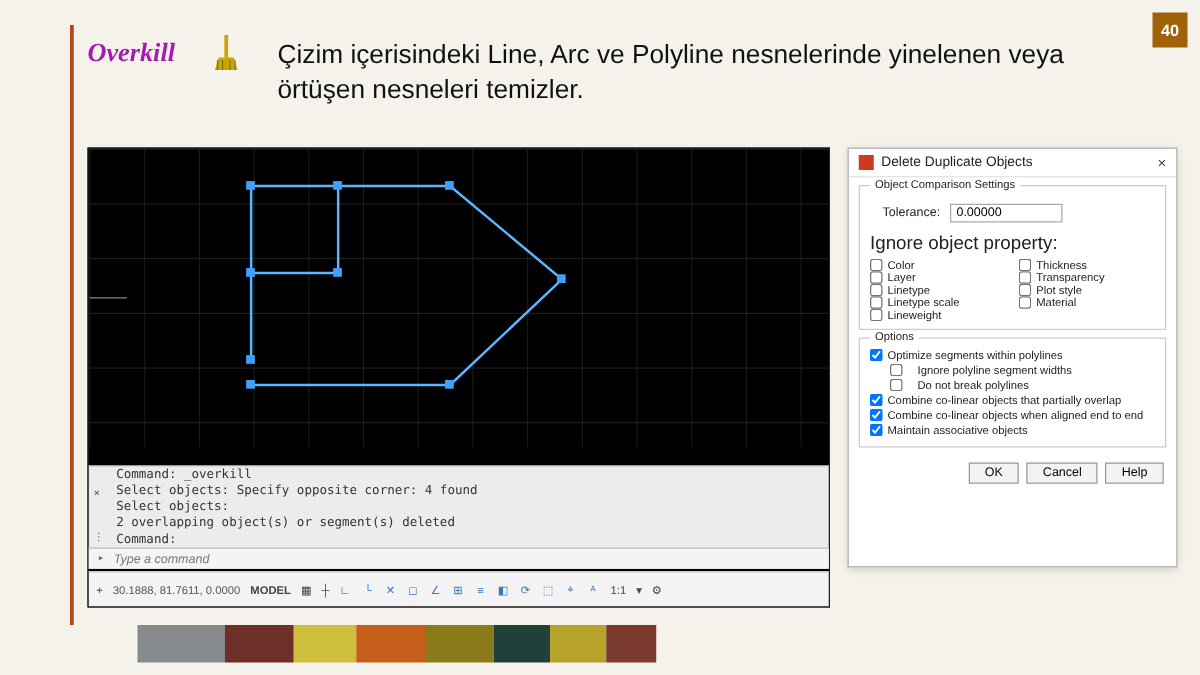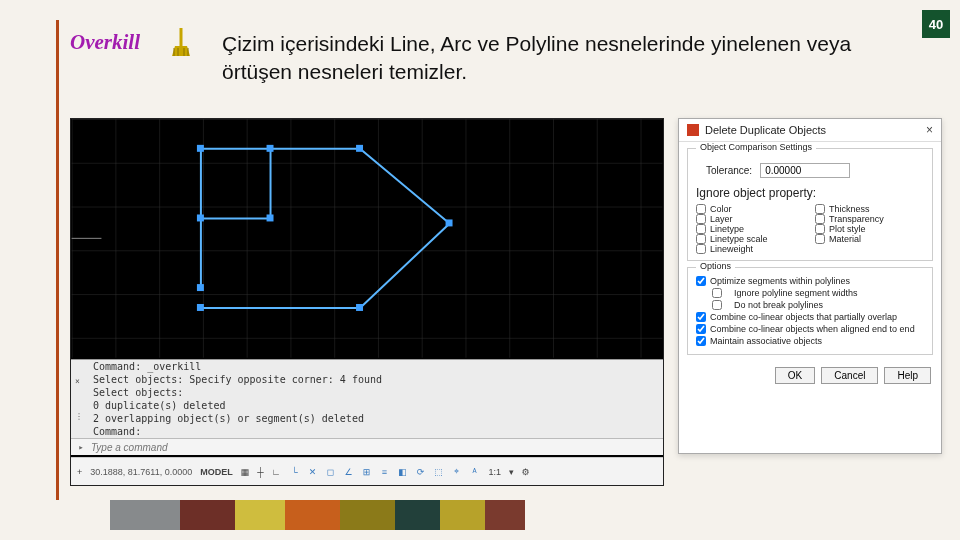--- a/index.html
+++ b/index.html
@@ -5,21 +5,21 @@
   * { margin: 0; padding: 0; box-sizing: border-box; }
   body {
     width: 960px; height: 540px;
     background: #f5f2ec;
     font-family: Arial, sans-serif;
     position: relative;
     overflow: hidden;
   }
   .page-number {
     position: absolute; top: 10px; right: 10px;
-    background: #14532d; color: #fff;
+    background: #a16207; color: #fff;
     width: 28px; height: 28px;
     display: flex; align-items: center; justify-content: center;
     font-size: 13px; font-weight: bold;
   }
   .accent-line {
     position: absolute; left: 56px; top: 20px;
     width: 3px; height: 480px;
     background: #b44818;
   }
   .title-row {
@@ -206,21 +206,20 @@
 
   <div class="cmd-area">
     <div class="cmd-close">
       <span>×</span>
       <span>⋮</span>
     </div>
     <div style="padding-left:16px;">
       <div class="line">Command: _overkill</div>
       <div class="line">Select objects: Specify opposite corner: 4 found</div>
       <div class="line">Select objects:</div>
-      <div class="line">0 duplicate(s) deleted</div>
       <div class="line">2 overlapping object(s) or segment(s) deleted</div>
       <div class="line">Command:</div>
     </div>
     <div class="cmd-input">
       <span class="chev">▸</span>
       <input placeholder="Type a command" style="">
     </div>
   </div>
 
   <div class="status-bar">
@@ -257,21 +256,21 @@
     </div>
     <span class="x">×</span>
   </div>
 
   <div class="section">
     <div class="legend">Object Comparison Settings</div>
     <div class="tol-row">
       <span>Tolerance:</span>
       <input value="0.00000" style="">
     </div>
-    <div style="font-size:12px;margin:4px 0;">Ignore object property:</div>
+    <div style="font-size:15px;margin:4px 0;">Ignore object property:</div>
     <div class="ignore-grid">
       <div>
         <label class="chk">
             <input type="checkbox" style="">
             <span>Color</span>
           </label>
         <label class="chk">
             <input type="checkbox" style="">
             <span>Layer</span>
           </label>

